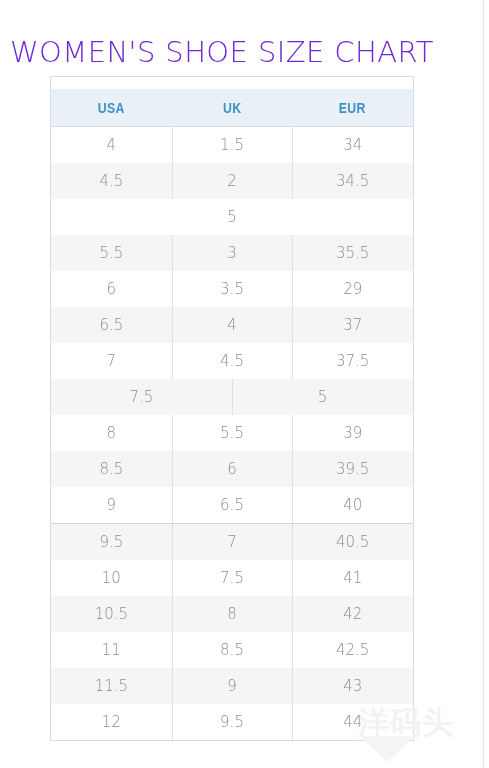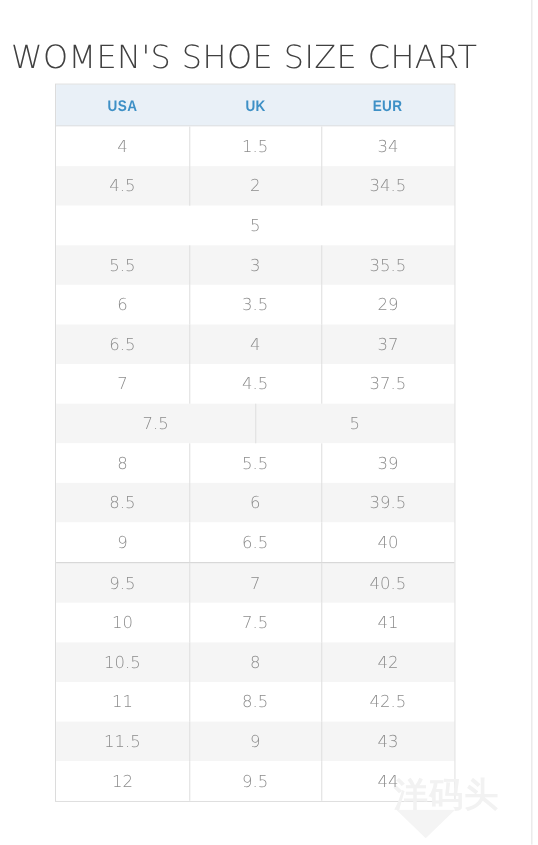--- a/index.html
+++ b/index.html
@@ -16,21 +16,21 @@
   }
 
   
   #page-title {
     position: absolute;
     left: 10px;
     top: 16px;
     font-size: 29px;
     font-weight: 300;
     letter-spacing: 0.4px;
-    color: #404040;
+    color: #6d28d9;
     white-space: nowrap;
     font-family: "DejaVu Sans", sans-serif;
   }
 
   
   #page-edge {
     position: absolute;
     left: 483px;
     top: 0;
     width: 1px;
@@ -78,20 +78,21 @@
     bottom: 0;
     width: 1px;
     background: #e0e0e0;
   }
 
   
   #table-header {
     height: 37px;
     background: #e9f0f7;
     border-bottom: 1px solid #dcdcdc;
+    margin-top: 12px;
   }
   #table-header .cell {
     font-size: 14px;
     font-weight: bold;
     color: #3e90c6;
     letter-spacing: 0.4px;
     font-family: "Liberation Sans Narrow", "Liberation Sans", sans-serif;
     transform: scaleX(0.88);
   }
   #table-header .cell + .cell::before {

